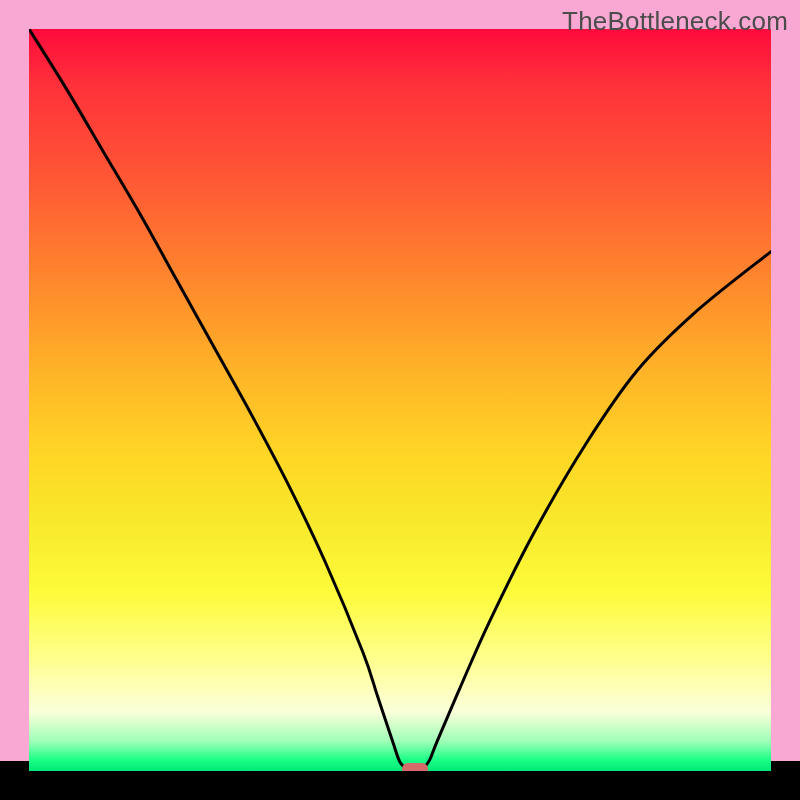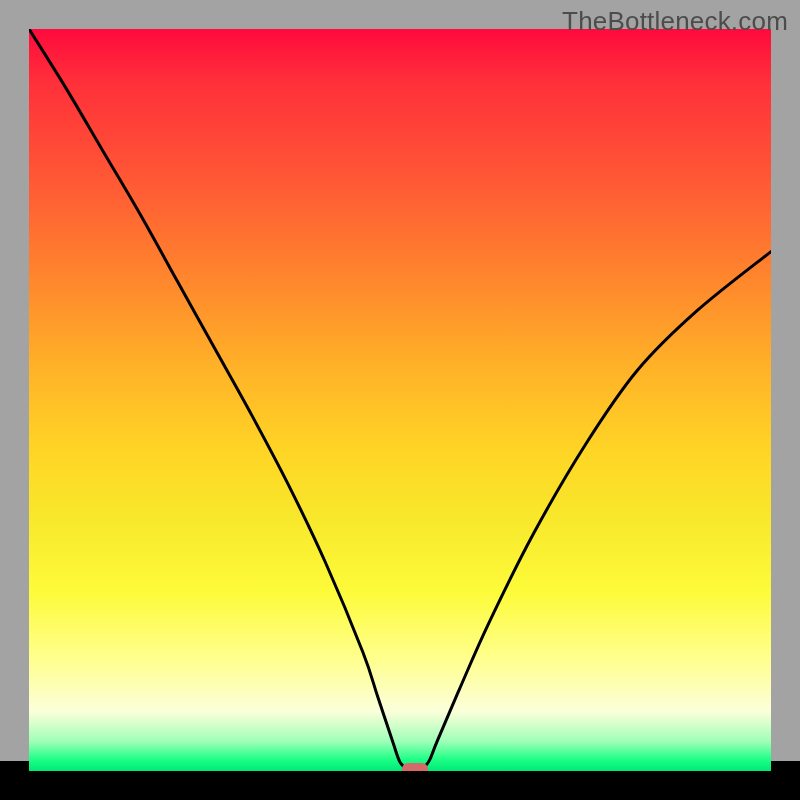--- a/index.html
+++ b/index.html
@@ -10,21 +10,21 @@
     background: #000;
     overflow: hidden;
     font-family: Arial, Helvetica, sans-serif;
   }
   .frame {
     position: absolute;
     left: 0;
     top: 0;
     width: 800px;
     height: 761px;
-    background: #a3a3a3;
+    background: #f9a8d4;
   }
   .watermark {
     position: absolute;
     top: 6px;
     right: 12px;
     color: #4c4c4c;
     font-size: 26px;
     font-weight: 400;
     letter-spacing: 0.2px;
     z-index: 50;

